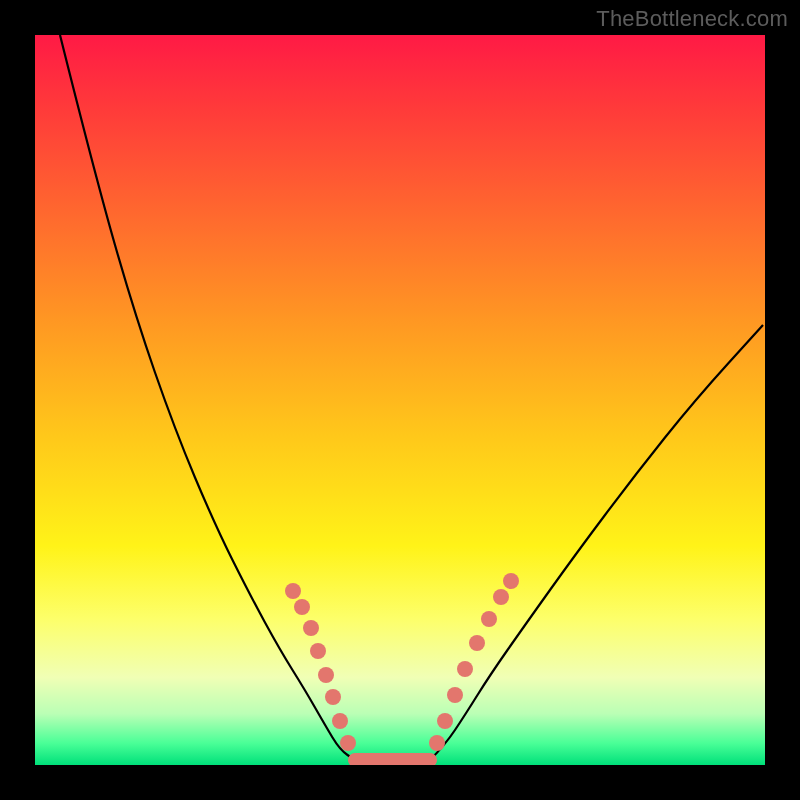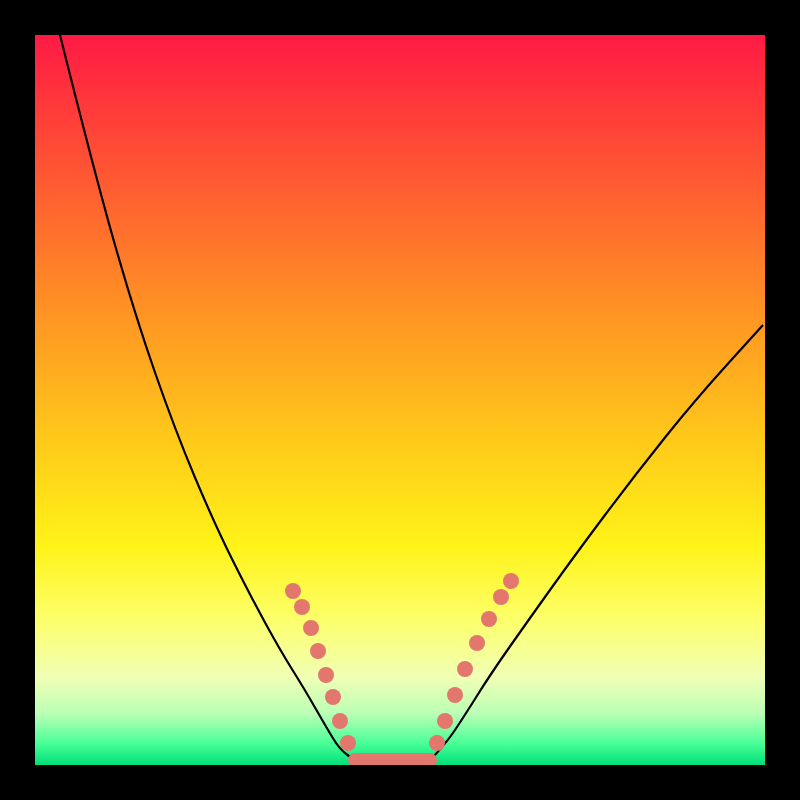--- a/index.html
+++ b/index.html
@@ -67,20 +67,21 @@
     font-weight: 500;
     color: #5c5c5c;
     letter-spacing: 0.2px;
     user-select: none;
   }
 </style>
 </head>
 <body>
 
 <div class="stage">
+  <div class="watermark">TheBottleneck.com</div>
 
   <div class="plot">
     <svg class="curve-svg" viewBox="0 0 730 730">
       <path id="left-path" class="curve-path" d="M 25 0 Q 60 140 80 210 Q 100 280 120 337.5 Q 140 395 160 442.5 Q 180 490 197.5 525 Q 215 560 230 587.5 Q 245 615 257.5 635 Q 270 655 280 672.5 Q 290 690 297.5 702.5 Q 305 715 312.5 720 T 320 725"></path>
       <path id="right-path" class="curve-path" d="M 395 725 Q 410 710 420 695 Q 430 680 442.5 660 Q 455 640 472.5 615 Q 490 590 515 555 Q 540 520 570 480 Q 600 440 630 402.5 Q 660 365 694 327.5 T 728 290"></path>
       <line id="flat-seg" class="flat" x1="320" y1="725" x2="395" y2="725"></line>
       <g id="beads">
           <circle cx="258" cy="556" r="8" class="bead"></circle>
           <circle cx="267" cy="572" r="8" class="bead"></circle>
           <circle cx="276" cy="593" r="8" class="bead"></circle>

